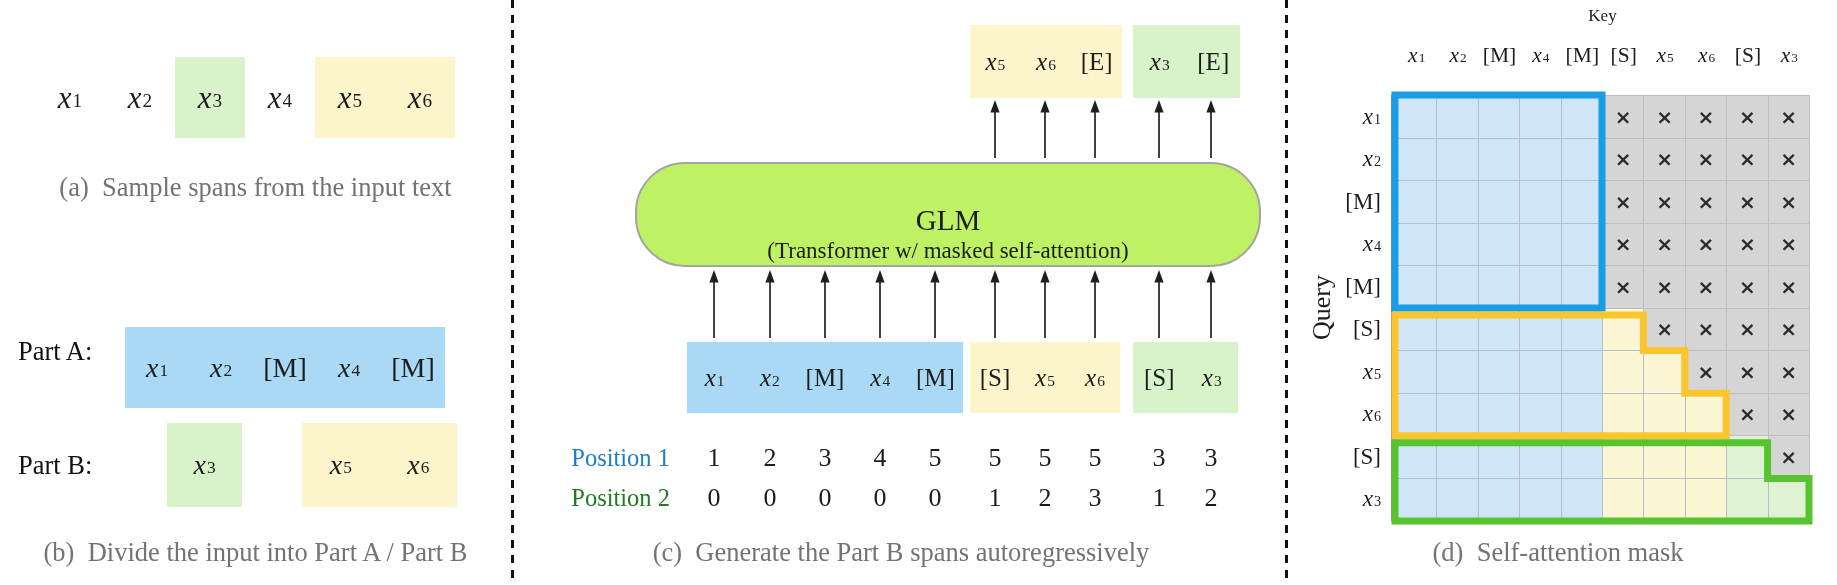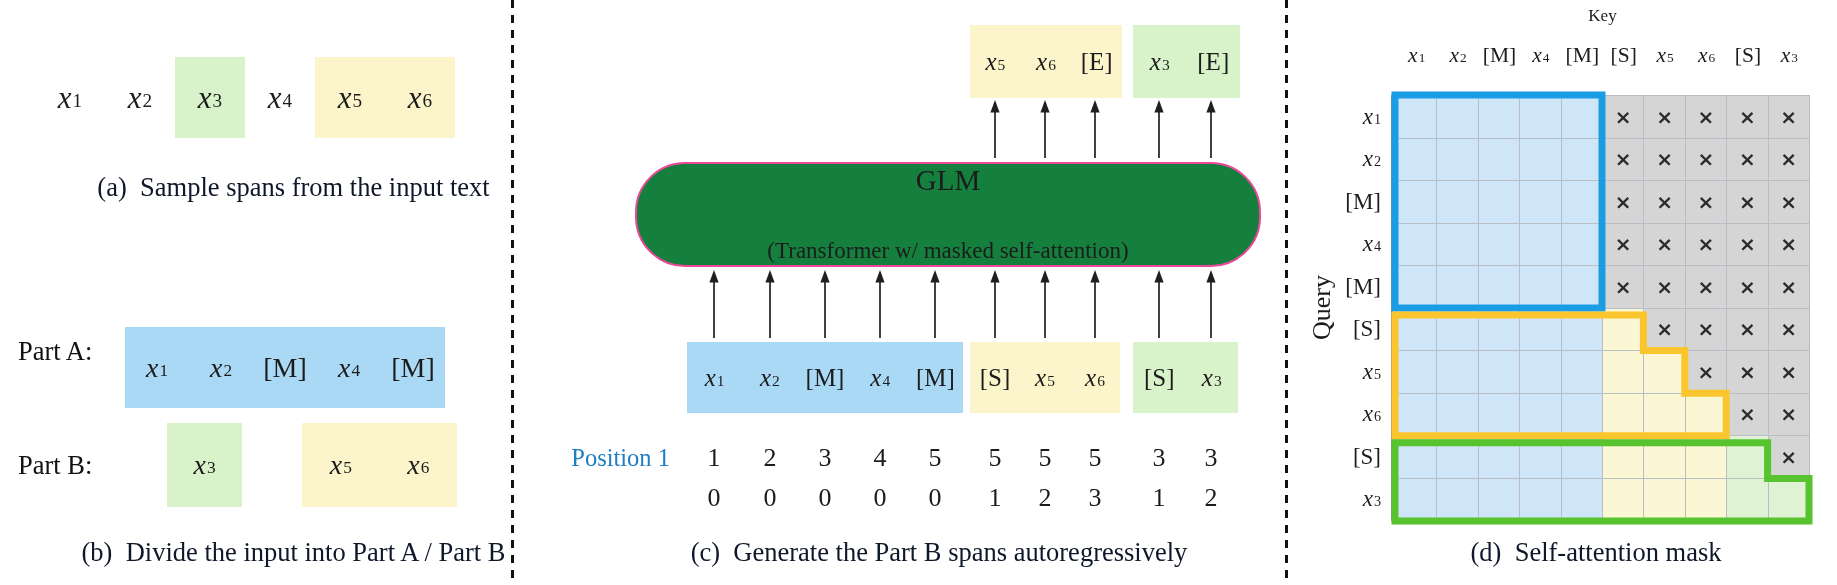--- a/index.html
+++ b/index.html
@@ -1,35 +1,35 @@
 <!DOCTYPE html>
 <html style="--part-blue: #a9d9f4; --span-yellow: #fcf4ca; --span-green: #d8f2ca; --mask-blue: #cfe6f8; --mask-yellow: #fbf6d4; --mask-green: #dff3d4; --mask-gray: #d5d5d5;"><head>
 <meta charset="utf-8">
 <style>
   html,body{margin:0;padding:0;background:#fff;}
   .fig{position:relative;width:1837px;height:585px;background:#fff;overflow:hidden;
        font-family:"Liberation Serif","DejaVu Serif",serif;color:#1c1c1c;}
   .abs{position:absolute;}
   .divider{position:absolute;top:0;width:3px;height:585px;
      background:repeating-linear-gradient(to bottom,#111 0 8px,transparent 8px 15px);}
-  .caption{font-size:26.5px;text-align:center;white-space:pre;color:#0f172a;margin-left:38px;}
+  .caption{font-size:26.5px;text-align:center;white-space:pre;color:#737373;}
   .plabel{font-size:26.5px;white-space:pre;color:#111;}
   .tokrow{display:flex;align-items:stretch;}
   .tok{flex:1;display:flex;align-items:center;justify-content:center;
        font-size:28px;line-height:1;white-space:nowrap;}
   .tok .mi{font-style:italic;}
   .tok sub{font-size:.62em;font-style:normal;position:relative;top:.18em;line-height:1;margin-left:1px;}
   .hl-green{background:var(--span-green);}
   .hl-yellow{background:var(--span-yellow);}
   .hl-blue{background:var(--part-blue);}
   .bigtok .tok{font-size:31px;}
   .medtok .tok{font-size:28px;}
   .smtok .tok{font-size:25px;}
-  .glm{border:2px solid #ec4899;border-radius:50px;background:#15803d;
-       display:flex;flex-direction:column;align-items:center;justify-content:space-between;}
+  .glm{border:2px solid #a3a3a3;border-radius:50px;background:#bef264;
+       display:flex;flex-direction:column;align-items:center;justify-content:flex-end;}
   .glm-title{font-size:29px;line-height:1.15;}
   .glm-sub{font-size:23px;line-height:1.2;}
   .poslabel{font-size:24.5px;font-weight:normal;text-align:right;line-height:30px;}
   .posrow{position:absolute;width:680px;height:30px;}
   .posnum{position:absolute;width:44px;text-align:center;font-size:26px;line-height:30px;color:#1c1c1c;}
   .keylabel{font-size:17px;text-align:center;}
   .querylabel{writing-mode:vertical-rl;transform:rotate(180deg);text-align:center;
       font-size:26px;height:425px;width:32px;display:flex;align-items:center;justify-content:center;}
   .collabels{display:flex;width:414px;}
   .collabels .tok{font-size:21.5px;}
@@ -262,20 +262,21 @@
       <span class="posnum" style="left: 148px;">2</span>
       <span class="posnum" style="left: 203px;">3</span>
       <span class="posnum" style="left: 258px;">4</span>
       <span class="posnum" style="left: 313px;">5</span>
       <span class="posnum" style="left: 373px;">5</span>
       <span class="posnum" style="left: 423px;">5</span>
       <span class="posnum" style="left: 473px;">5</span>
       <span class="posnum" style="left: 537px;">3</span>
       <span class="posnum" style="left: 589px;">3</span>
     </div>
+  <div class="abs poslabel" id="pos2label" style="left: 500px; top: 483px; width: 170px; color: rgb(30, 125, 32);">Position 2</div>
   <div class="posrow" id="pos2row" style="left:600px;top:483px;">
       <span class="posnum" style="left: 92px;">0</span>
       <span class="posnum" style="left: 148px;">0</span>
       <span class="posnum" style="left: 203px;">0</span>
       <span class="posnum" style="left: 258px;">0</span>
       <span class="posnum" style="left: 313px;">0</span>
       <span class="posnum" style="left: 373px;">1</span>
       <span class="posnum" style="left: 423px;">2</span>
       <span class="posnum" style="left: 473px;">3</span>
       <span class="posnum" style="left: 537px;">1</span>

